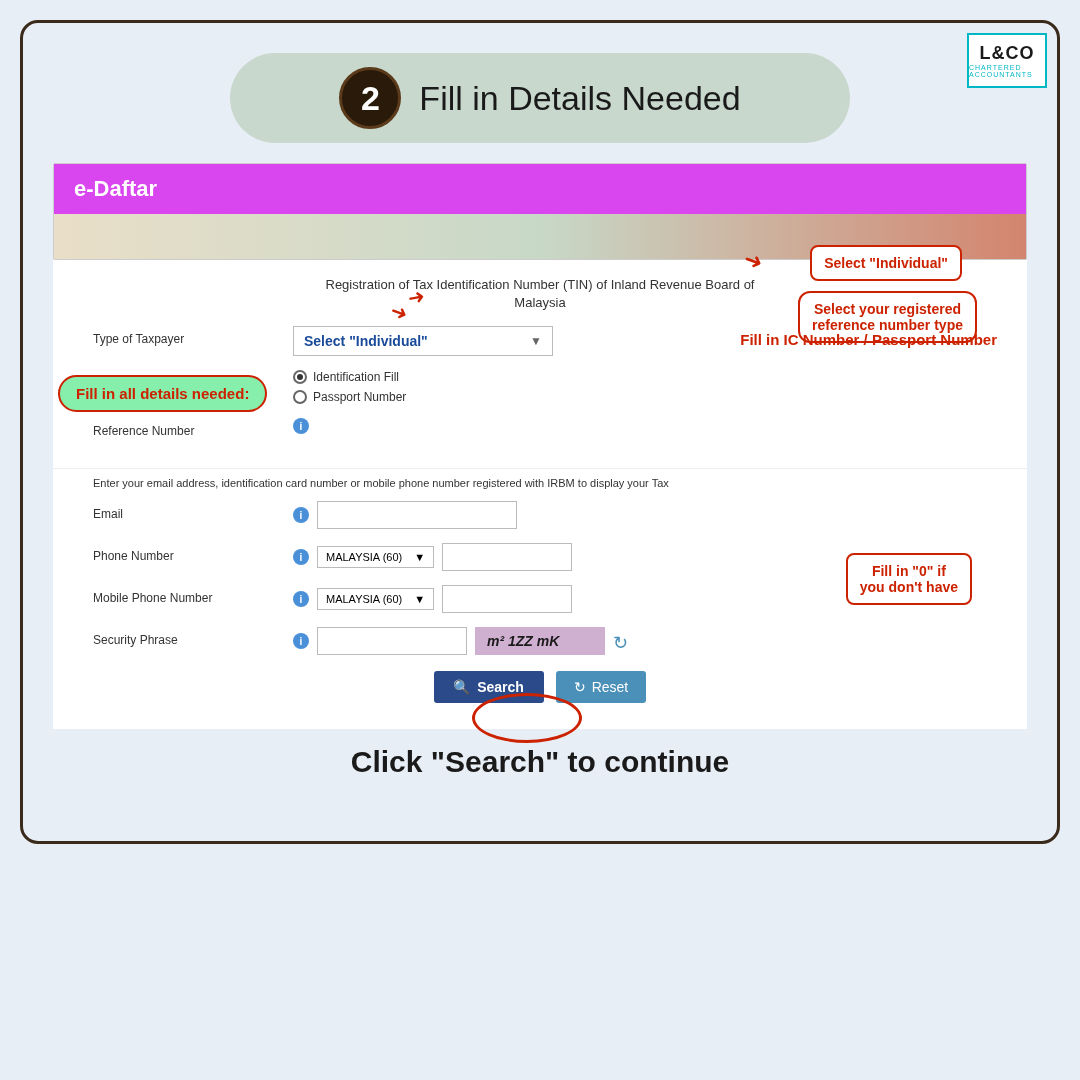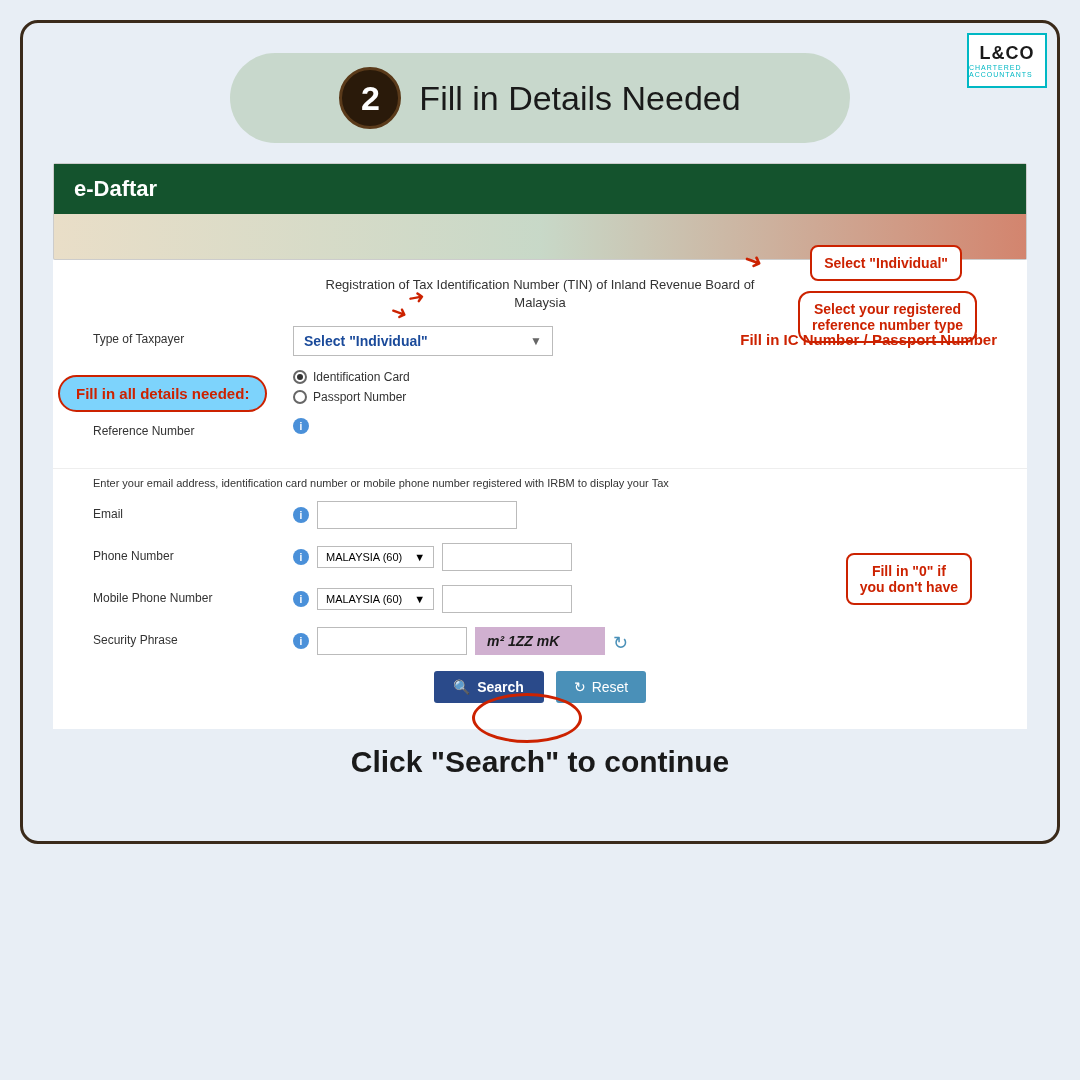--- a/index.html
+++ b/index.html
@@ -86,21 +86,21 @@
     }
 
     
     .edaftar-wrapper {
       margin: 0 30px;
       background: white;
       border: 1px solid #ccc;
       border-radius: 2px;
     }
     .edaftar-header {
-      background: #14532d;
+      background: #d946ef;
       padding: 12px 20px;
     }
     .edaftar-title {
       font-size: 22px;
       font-weight: bold;
       color: white;
     }
     .edaftar-banner {
       height: 45px;
       background: linear-gradient(to right, #e0d0b0, #b0c8b0, #c05030);
@@ -324,21 +324,21 @@
       font-size: 15px;
       font-weight: bold;
       color: #cc2200;
       z-index: 20;
     }
 
     .callout-details {
       position: absolute;
       top: 352px;
       left: 35px;
-      background: #7dd3fc;
+      background: #86efac;
       border: 2.5px solid #cc2200;
       border-radius: 22px;
       padding: 8px 16px;
       font-size: 15px;
       font-weight: bold;
       color: #cc2200;
       z-index: 20;
     }
 
     .callout-zero {
@@ -420,21 +420,21 @@
         </div>
       </div>
     </div>
 
     <div class="form-row">
       <div class="form-label">Type of Reference Number</div>
       <div class="form-field">
         <div class="radio-group">
           <div class="radio-item">
             <div class="radio-circle selected"></div>
-            <span>Identification Card</span>
+            <span>Identification Fill</span>
           </div>
           <div class="radio-item">
             <div class="radio-circle"></div>
             <span>Passport Number</span>
           </div>
         </div>
       </div>
     </div>
 
     <div class="form-row">

